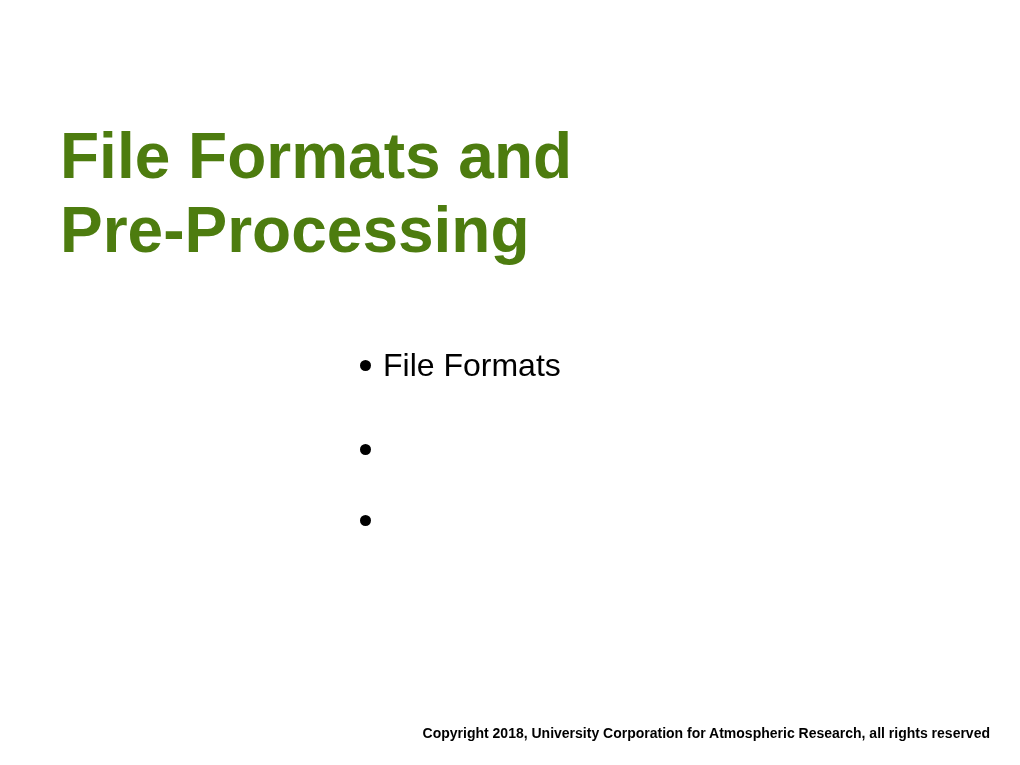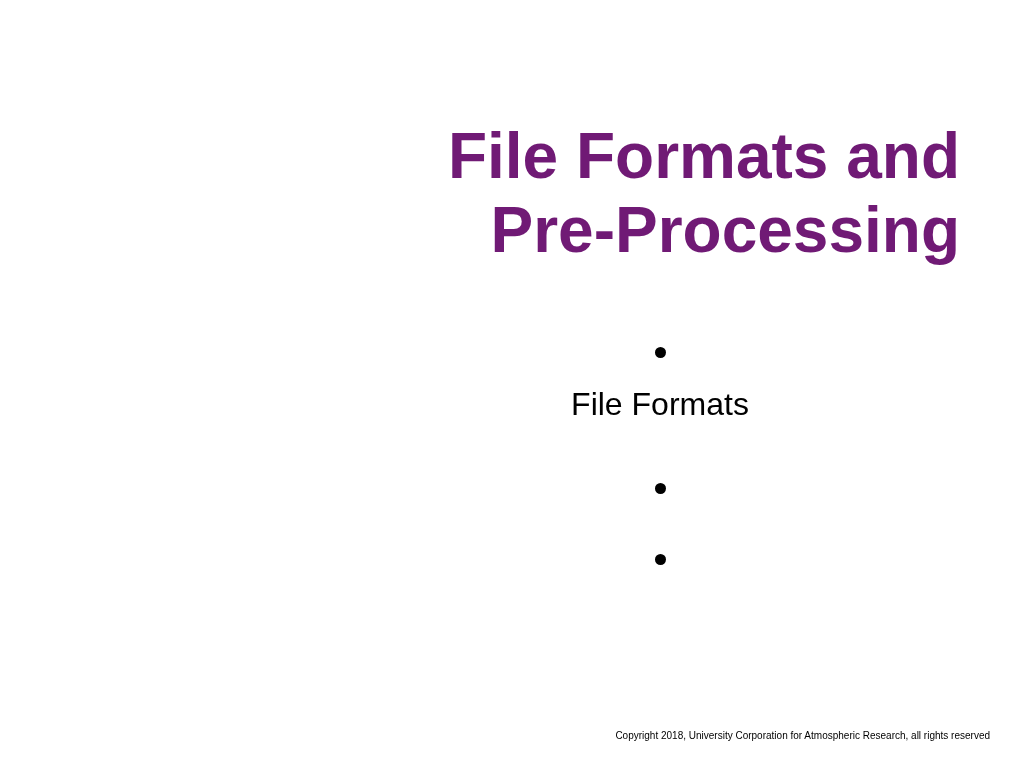--- a/index.html
+++ b/index.html
@@ -16,58 +16,57 @@
       overflow: hidden;
     }
     .slide {
       width: 100%;
       height: 100%;
       padding: 120px 60px 40px 60px;
       display: flex;
       flex-direction: column;
     }
     .title {
-      color: #701a75;
+      color: #4d7c0f;
       font-size: 64px;
       font-weight: bold;
-      text-align: right;
+      text-align: left;
       line-height: 1.15;
       margin-bottom: 80px;
     }
     .bullets {
       display: flex;
       flex-direction: column;
       gap: 60px;
       padding-left: 300px;
     }
     .bullet-item {
       display: flex;
       align-items: center;
-      gap: 28px;
-      flex-direction: column;
+      gap: 12px;
     }
     .bullet-dot {
       width: 11px;
       height: 11px;
       border-radius: 50%;
       background: #000000;
       flex-shrink: 0;
     }
     .bullet-text {
       color: #000000;
       font-size: 32px;
       font-weight: normal;
     }
     .footer {
       position: absolute;
       bottom: 24px;
       right: 30px;
       color: #000000;
-      font-size: 10px;
-      font-weight: normal;
+      font-size: 14px;
+      font-weight: bold;
     }
   </style>
 </head>
 <body>
 
 <div class="slide">
   <h1 class="title">
     <span>File Formats and</span><br>
     <span>Pre-Processing</span>
   </h1>

